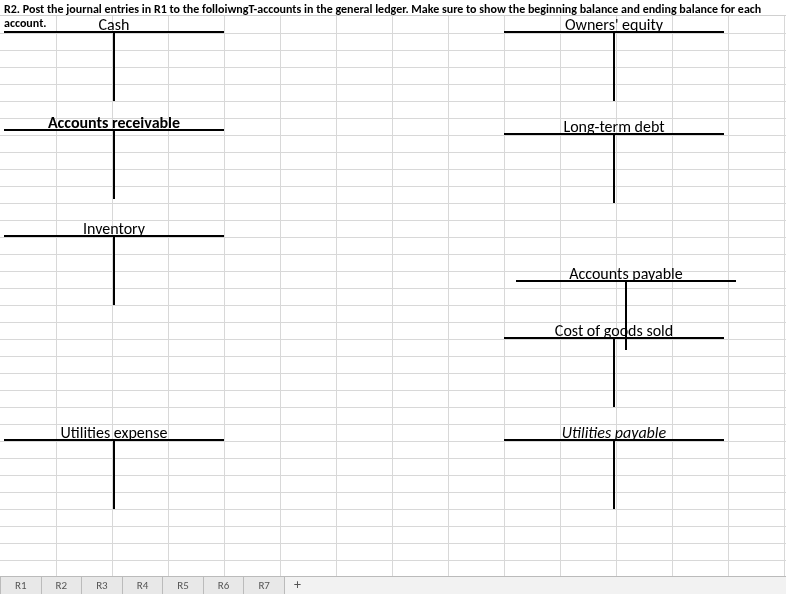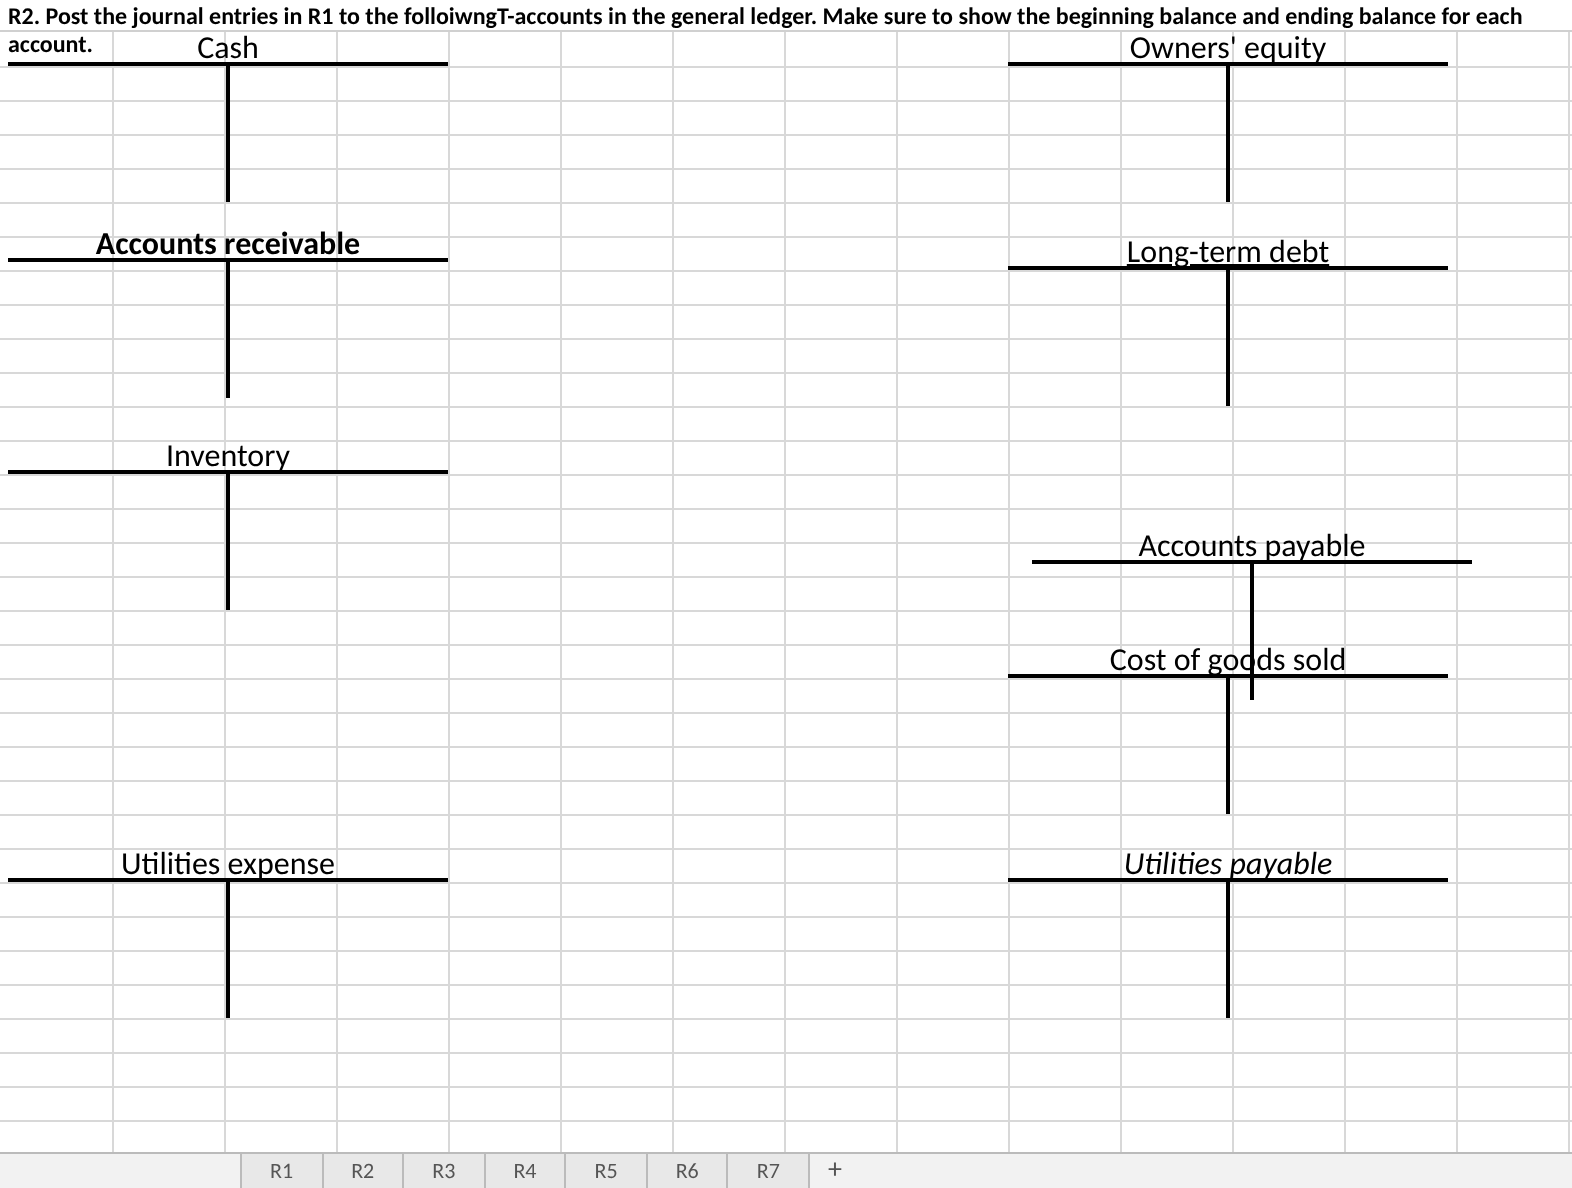--- a/index.html
+++ b/index.html
@@ -66,21 +66,20 @@
   .sheet-tabs {
     position: absolute;
     bottom: 0;
     left: 0;
     right: 0;
     height: 18px;
     background: #f2f2f2;
     border-top: 1px solid #bbb;
     display: flex;
     align-items: center;
-    padding-left: 120px;
     gap: 0;
     font-size: 11px;
   }
   .tab {
     padding: 0 14px;
     height: 18px;
     line-height: 17px;
     border-left: 1px solid #bbb;
     border-right: 1px solid #bbb;
     background: #e8e8e8;

